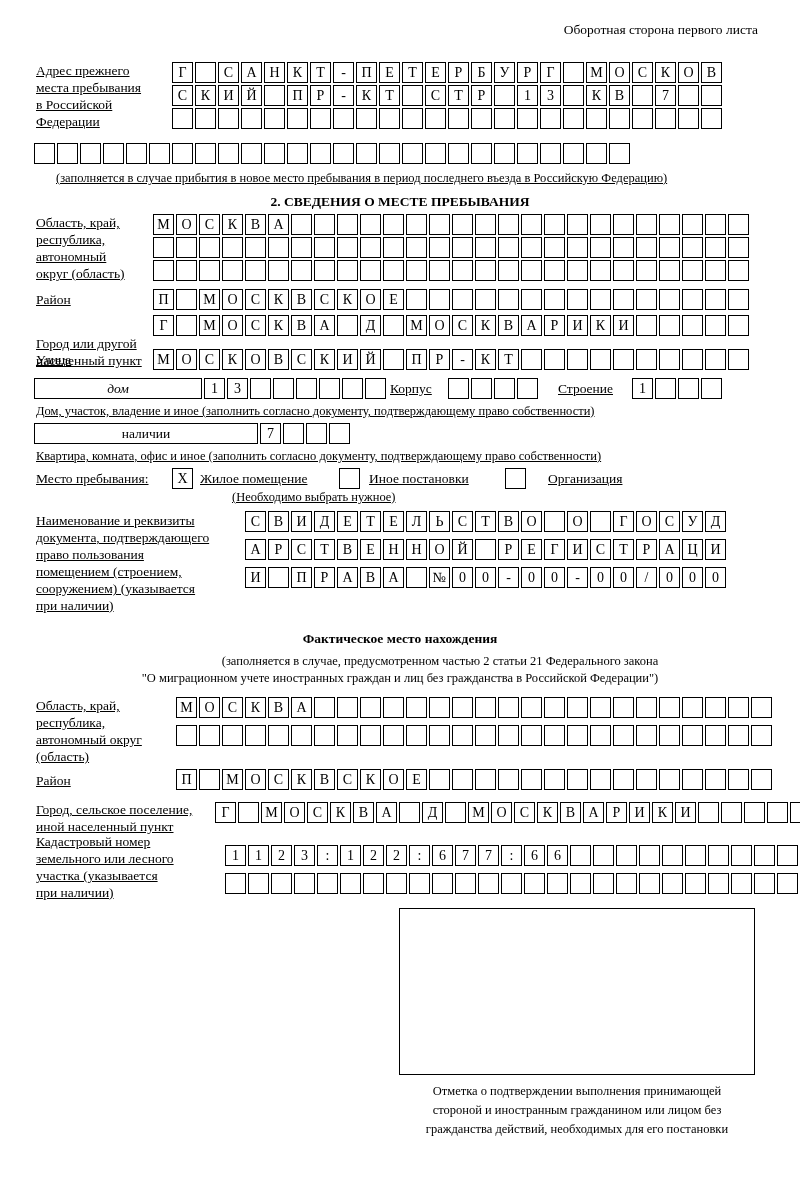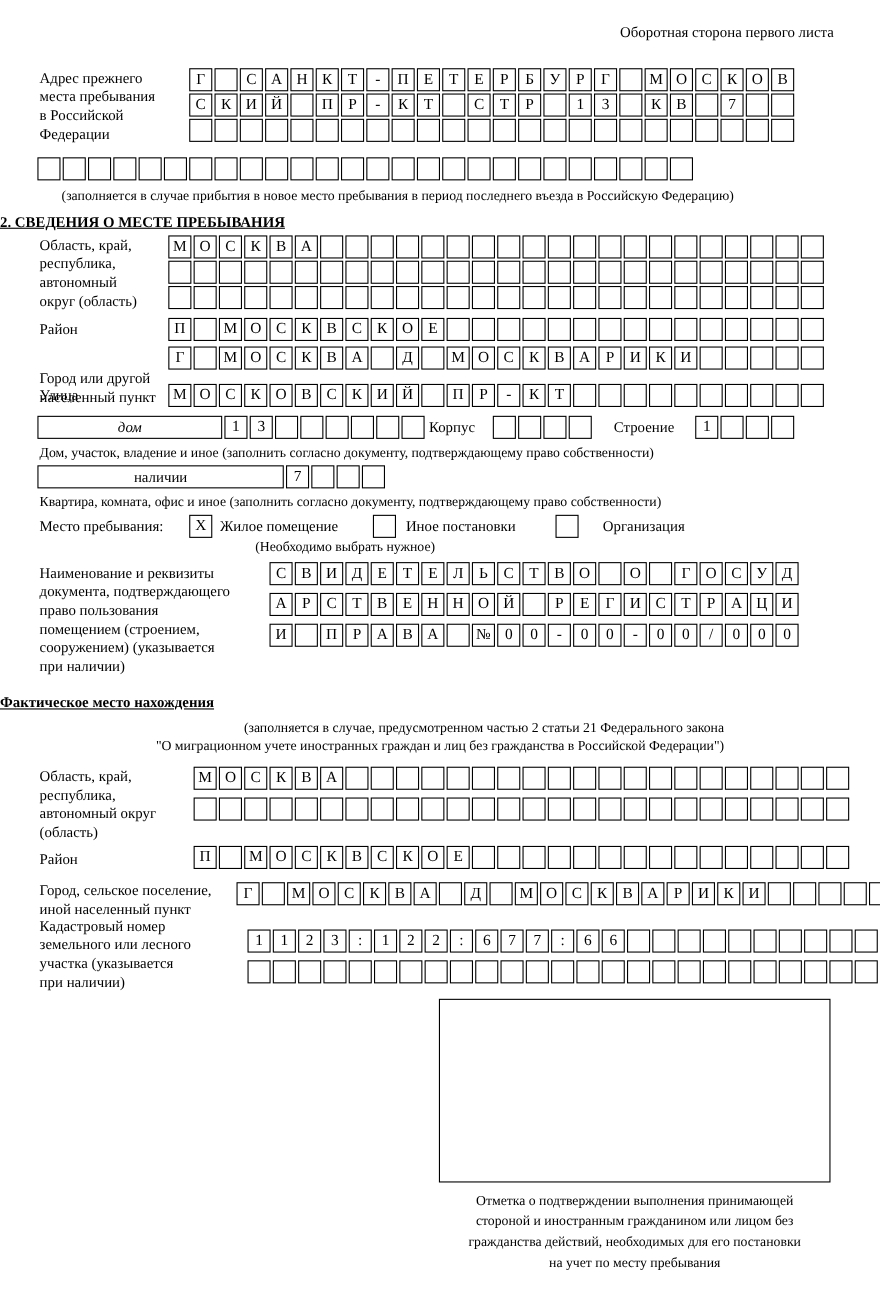--- a/index.html
+++ b/index.html
@@ -24,20 +24,21 @@
     position: absolute;
     right: 42px;
     top: 22px;
     font-size: 13.5px;
   }
   .lbl {
     position: absolute;
     font-size: 13.5px;
     line-height: 17px;
     white-space: pre-line;
+    text-decoration: underline;
   }
   .small {
     font-size: 12.5px;
   }
   .boxrow {
     position: absolute;
     display: flex;
   }
   .cell {
     width: 21px;
@@ -74,24 +75,23 @@
     height: 21px;
     border: 1px solid #000;
     box-sizing: border-box;
     text-align: center;
     font-size: 14px;
     line-height: 19px;
   }
   .center-title {
     position: absolute;
     width: 100%;
-    text-align: left;
+    text-align: center;
     font-size: 13.5px;
     font-weight: bold;
-    text-decoration: underline;
   }
   .center-text {
     position: absolute;
     text-align: center;
     font-size: 12.5px;
     line-height: 16px;
   }
 </style>
 </head>
 <body>
@@ -701,15 +701,14 @@
       <div class="cell blank"></div>
       <div class="cell blank"></div>
       <div class="cell blank"></div>
       <div class="cell blank"></div>
     </div>
 
   <div class="bigbox" style="left:399px; top:908px; width:356px; height:167px;"></div>
   <div class="center-text" style="left:399px; width:356px; top:1083px;">Отметка о подтверждении выполнения принимающей</div>
   <div class="center-text" style="left:399px; width:356px; top:1102px;">стороной и иностранным гражданином или лицом без</div>
   <div class="center-text" style="left:399px; width:356px; top:1121px;">гражданства действий, необходимых для его постановки</div>
-  <div class="center-text" style="left:399px; width:356px; top:1140px;">на учет по месту пребывания</div>
 
 </div>
 
 </body></html>

